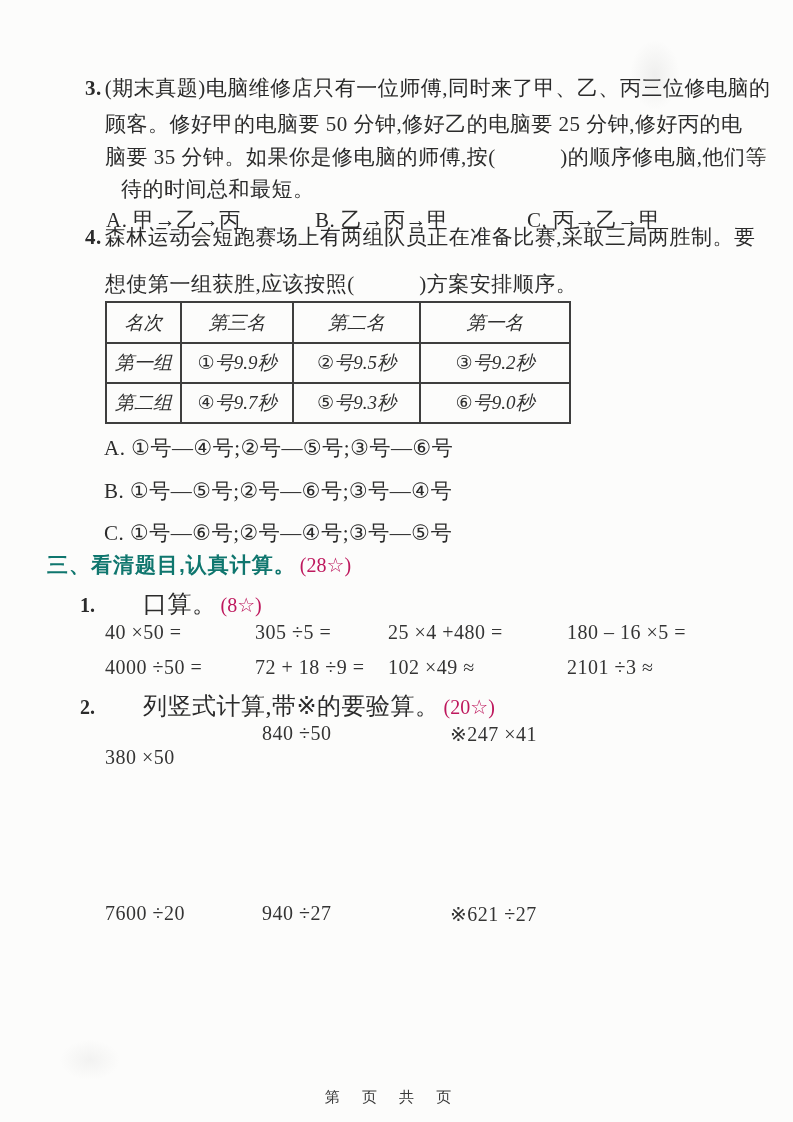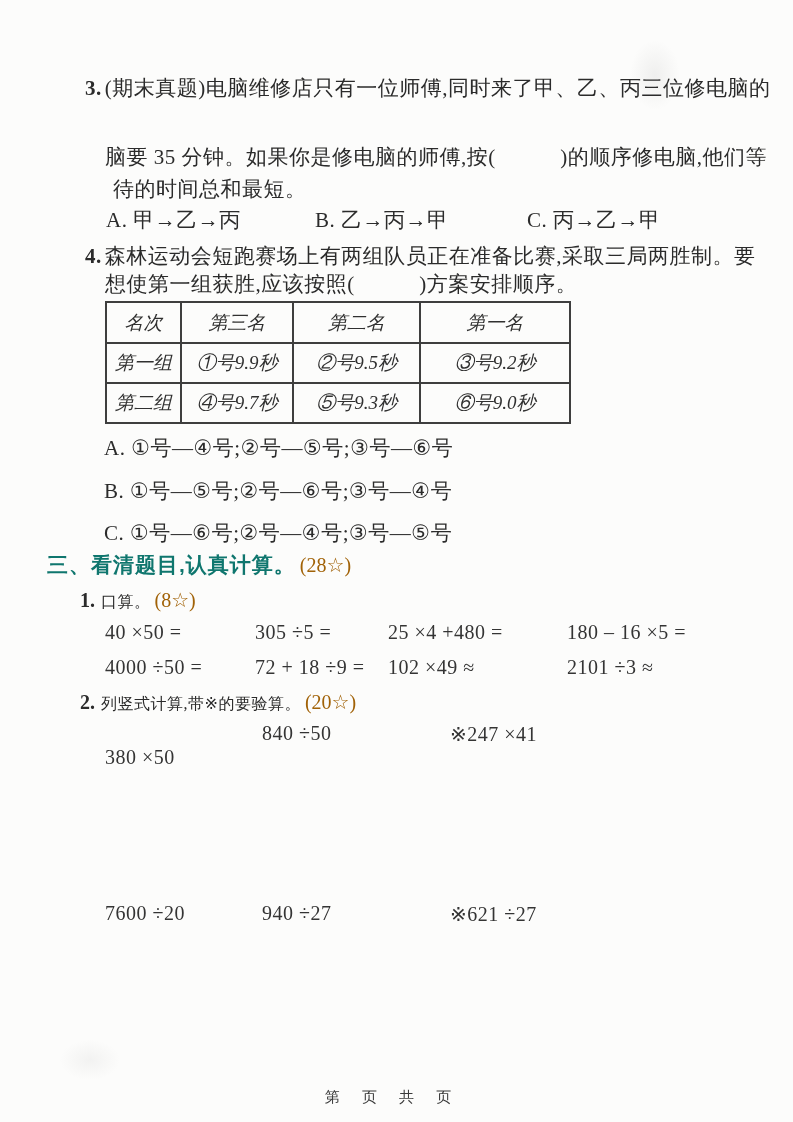--- a/index.html
+++ b/index.html
@@ -13,29 +13,28 @@
   }
   .abs{position:absolute;white-space:nowrap;}
   .line{font-size:21px;line-height:24px;letter-spacing:0.5px;}
   .qnum{font-weight:bold;margin-right:3px;font-size:21px;}
   .opt{font-size:21px;letter-spacing:0.5px;}
   .expr{font-size:20px;letter-spacing:0.5px;color:#343434;}
   .hd{
     font-family:"Liberation Sans","DejaVu Sans",sans-serif;
     font-weight:bold;font-size:21px;letter-spacing:1px;color:#0f766e;
   }
-  .score{font-size:20px;margin-left:4px;color:#a16207;}
+  .score{font-size:20px;margin-left:4px;color:#be185d;}
   .itemnum{font-weight:bold;font-size:20px;margin-right:6px;}
-  .itemlabel{font-size:16px;letter-spacing:0.5px;}
+  .itemlabel{font-size:24px;letter-spacing:0.5px;margin-left:42px;}
   table.score-table{
     border-collapse:collapse;
     table-layout:fixed;
     font-size:19px;
     color:#303030;
-    font-family:Liberation Serif, serif;
   }
   table.score-table th,table.score-table td{
     border:2px solid #3e3e3e;
     text-align:center;
     vertical-align:middle;
     font-weight:normal;
     font-style:italic; 
     padding:0 8px;
     height:38px;
   }
@@ -57,28 +56,29 @@
 </style>
 </head>
 <body>
 
 <div class="page">
 
   <div class="smudge a"></div>
   <div class="smudge b"></div>
 
   <div class="abs line" style="left:85px;top:76px"><span class="qnum">3.</span><span>(期末真题)电脑维修店只有一位师傅,同时来了甲、乙、丙三位修电脑的</span></div>
+  <div class="abs line" style="left:105px;top:112px">顾客。修好甲的电脑要 50 分钟,修好乙的电脑要 25 分钟,修好丙的电</div>
   <div class="abs line" style="left:105px;top:145px">脑要 35 分钟。如果你是修电脑的师傅,按(　　　)的顺序修电脑,他们等</div>
-  <div class="abs line" style="left:113px;top:177px">待的时间总和最短。</div>
+  <div class="abs line" style="left:121px;top:177px">待的时间总和最短。</div>
 
   <div class="abs opt" style="left:106px;top:206px">A. 甲→乙→丙</div>
   <div class="abs opt" style="left:527px;top:206px">C. 丙→乙→甲</div>
   <div class="abs opt" style="left:315px;top:206px">B. 乙→丙→甲</div>
 
-  <div class="abs line" style="left:85px;top:244px"><span class="qnum">4.</span><span>森林运动会短跑赛场上有两组队员正在准备比赛,采取三局两胜制。要</span></div>
+  <div class="abs line" style="left:85px;top:225px"><span class="qnum">4.</span><span>森林运动会短跑赛场上有两组队员正在准备比赛,采取三局两胜制。要</span></div>
   <div class="abs line" style="left:105px;top:272px">想使第一组获胜,应该按照(　　　)方案安排顺序。</div>
 
   <table class="abs score-table" style="left:105px;top:301px">
     <colgroup>
       <col style="width:73px">
         <col style="width:112px">
         <col style="width:127px">
         <col style="width:150px">
     </colgroup>
     <tbody>

